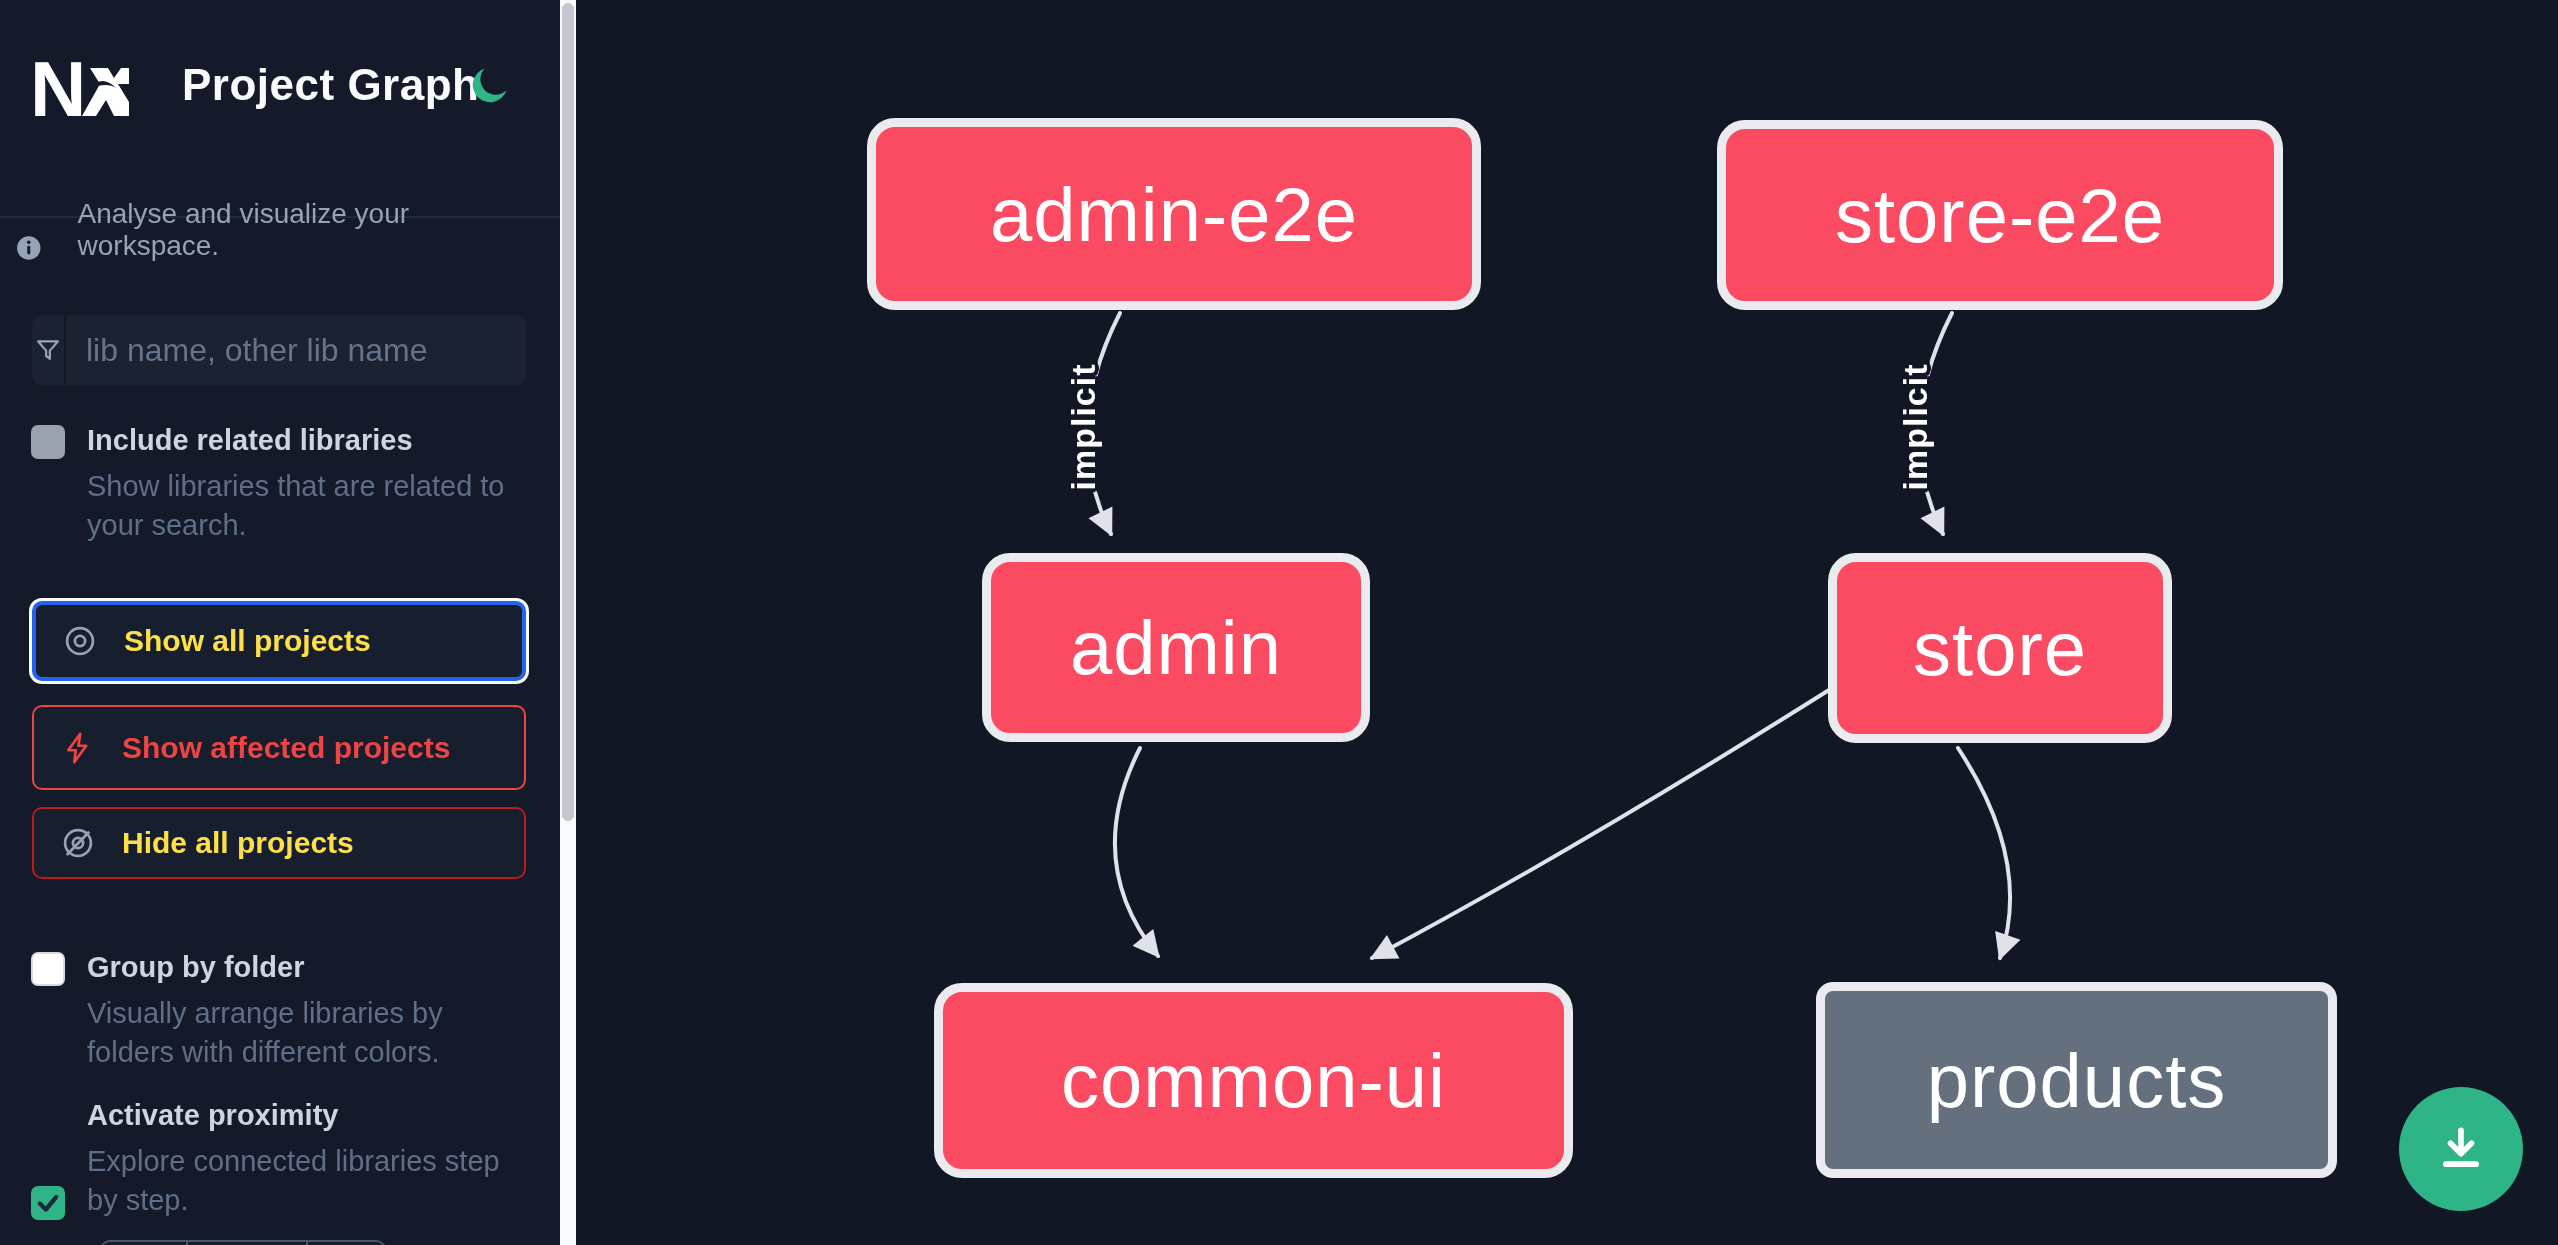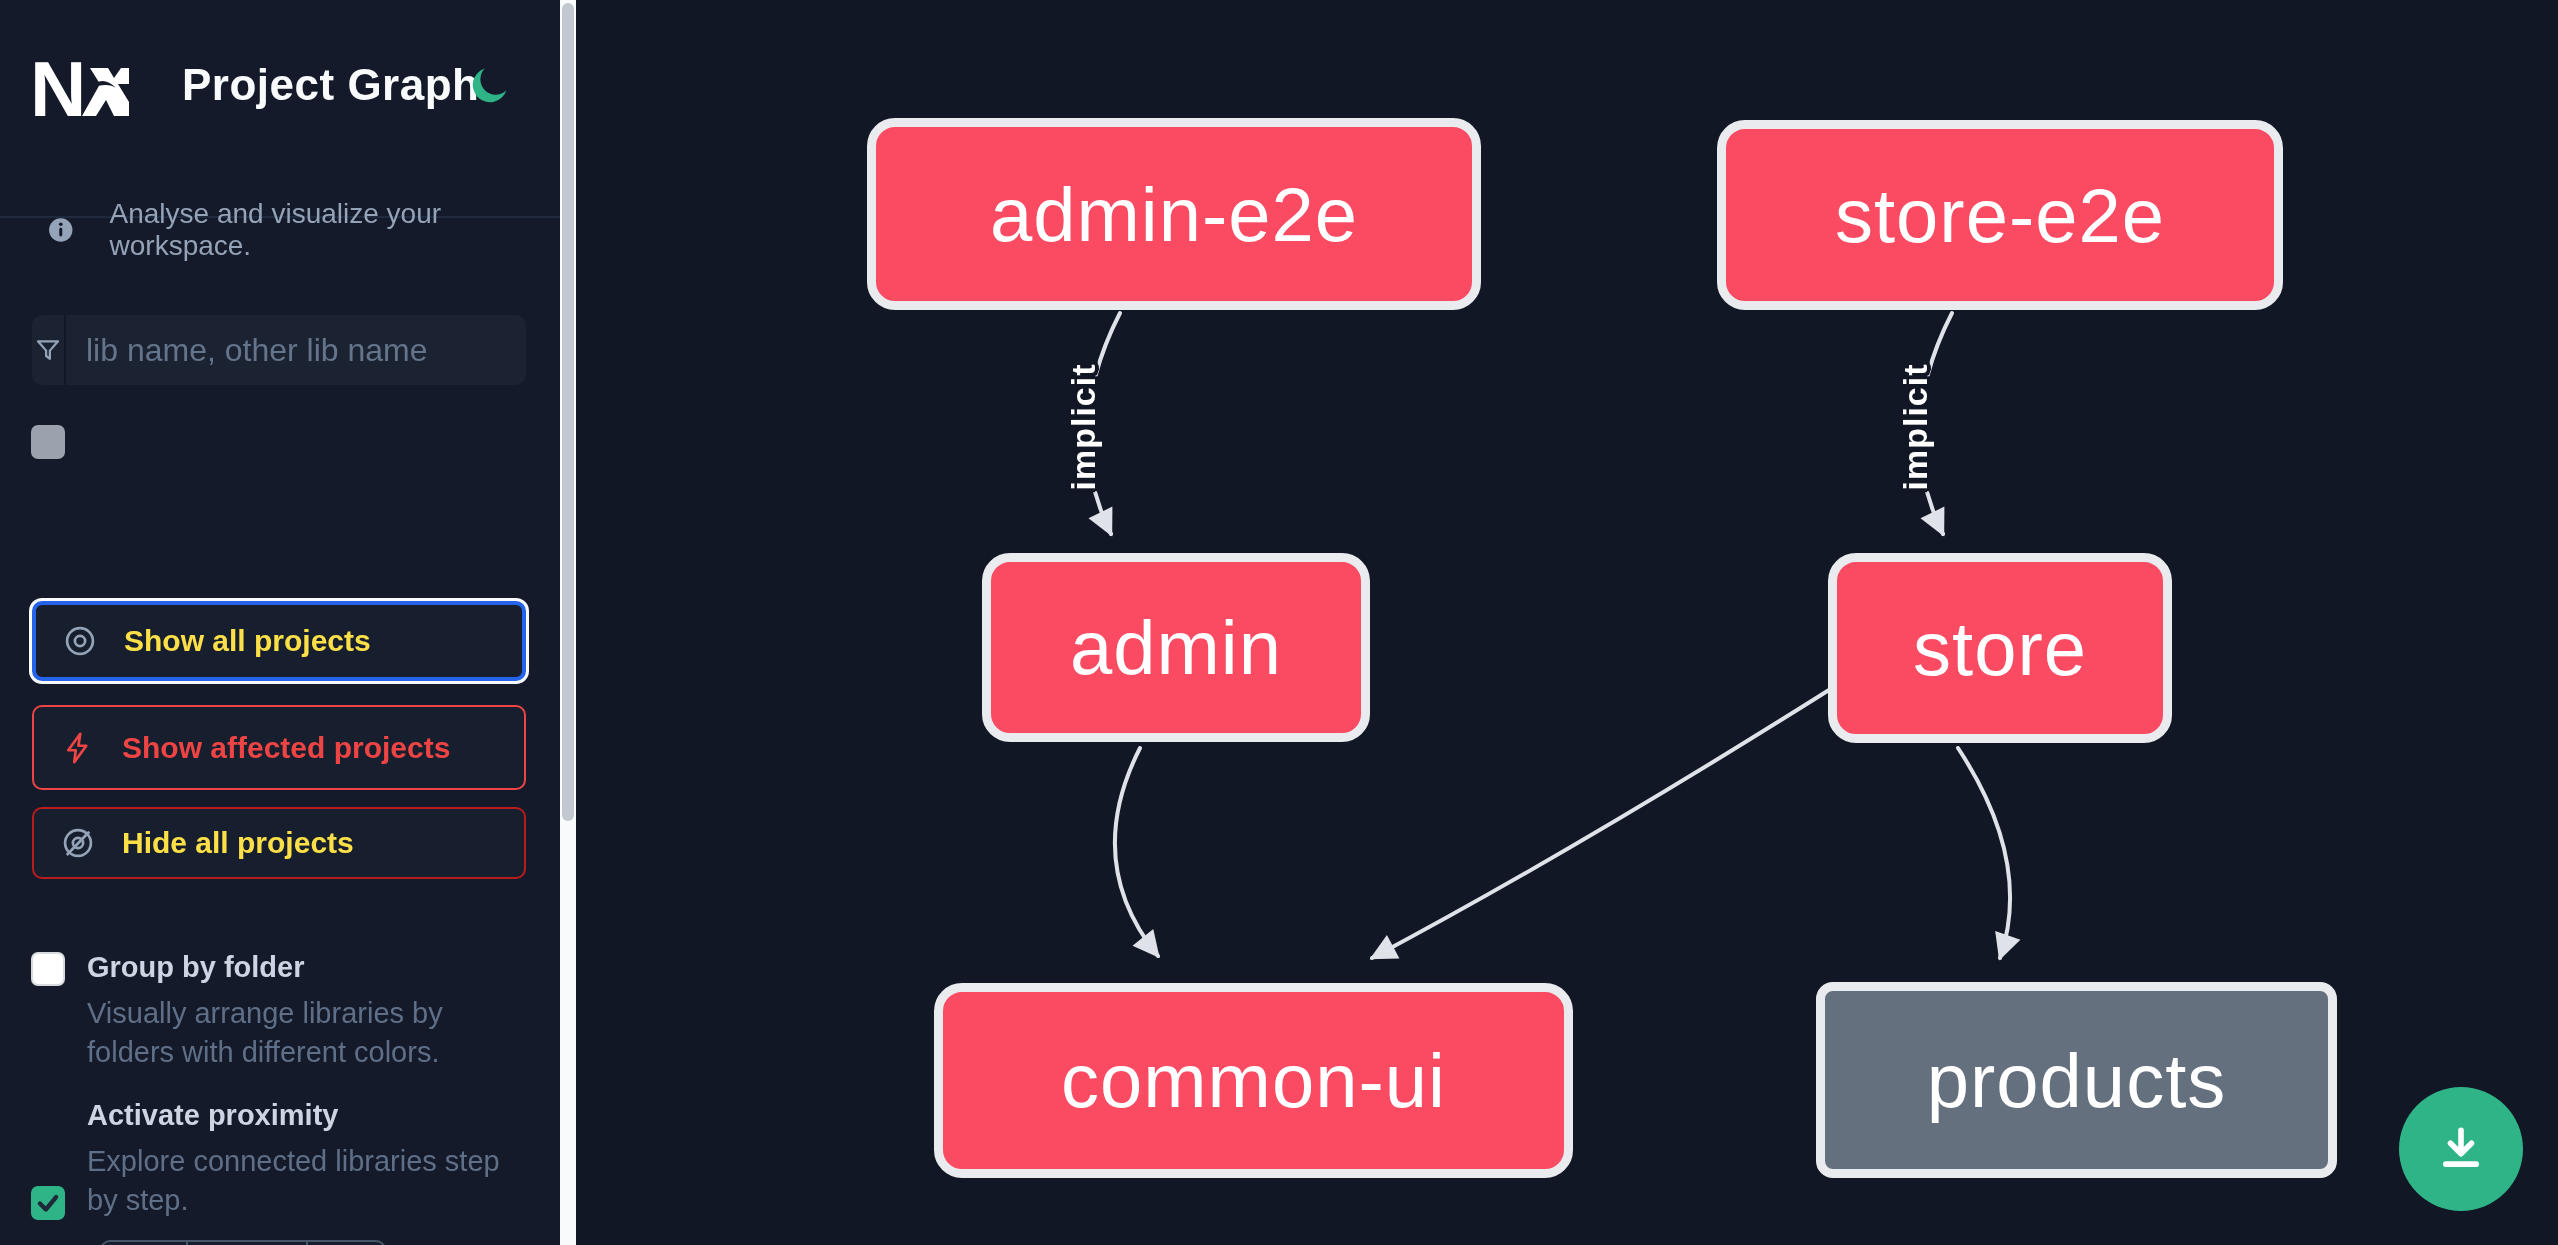--- a/index.html
+++ b/index.html
@@ -22,22 +22,22 @@
   .logo { position:absolute; left:30px; top:44px; }
   .app-title {
     position:absolute; left:182px; top:60px;
     font-size:44px; font-weight:700; color:#f8fafc; letter-spacing:0.5px;
   }
   .theme-btn {
     position:absolute; left:462px; top:62px; width:52px; height:52px;
     background:transparent; border:none; cursor:pointer;
   }
   .info-row {
-    position:absolute; left:48px; top:198px; width:500px;
-    display:flex; align-items:center; gap:36px;
+    position:absolute; left:16px; top:198px; width:500px;
+    display:flex; align-items:flex-end; gap:36px;
   }
   .info-row .txt { font-size:28px; color:#94a3b8; }
 
   .search {
     position:absolute; left:32px; top:315px; width:494px; height:70px;
     background:#1b2232; border-radius:10px;
     display:flex; align-items:stretch; overflow:hidden;
   }
   .search .icon-cell {
     width:64px; display:flex; align-items:center; justify-content:center;
@@ -163,20 +163,24 @@
       <span class="icon-cell">
         <svg width="30" height="30" viewBox="0 0 24 24" fill="none" stroke="#94a3b8" stroke-width="1.8" stroke-linejoin="round">
           <path d="M4 5h16l-6.5 7.5V19l-3-2.2v-4.3Z"></path>
         </svg>
       </span>
       <input type="text" placeholder="lib name, other lib name" style="">
     </div>
 
     <div class="cb-row" style="top:423px;">
       <div class="cb-box cb-gray" role="checkbox" aria-checked="false"></div>
+      <div>
+        <div class="cb-label">Include related libraries</div>
+        <div class="cb-desc">Show libraries that are related to your search.</div>
+      </div>
     </div>
 
     <button class="sb-btn btn-all">
       <svg width="36" height="36" viewBox="0 0 24 24" fill="none" stroke="#94a3b8" stroke-width="1.8">
         <circle cx="12" cy="12" r="8.6"></circle>
         <circle cx="12" cy="12" r="3.4"></circle>
       </svg>
       <span>Show all projects</span>
     </button>
 

